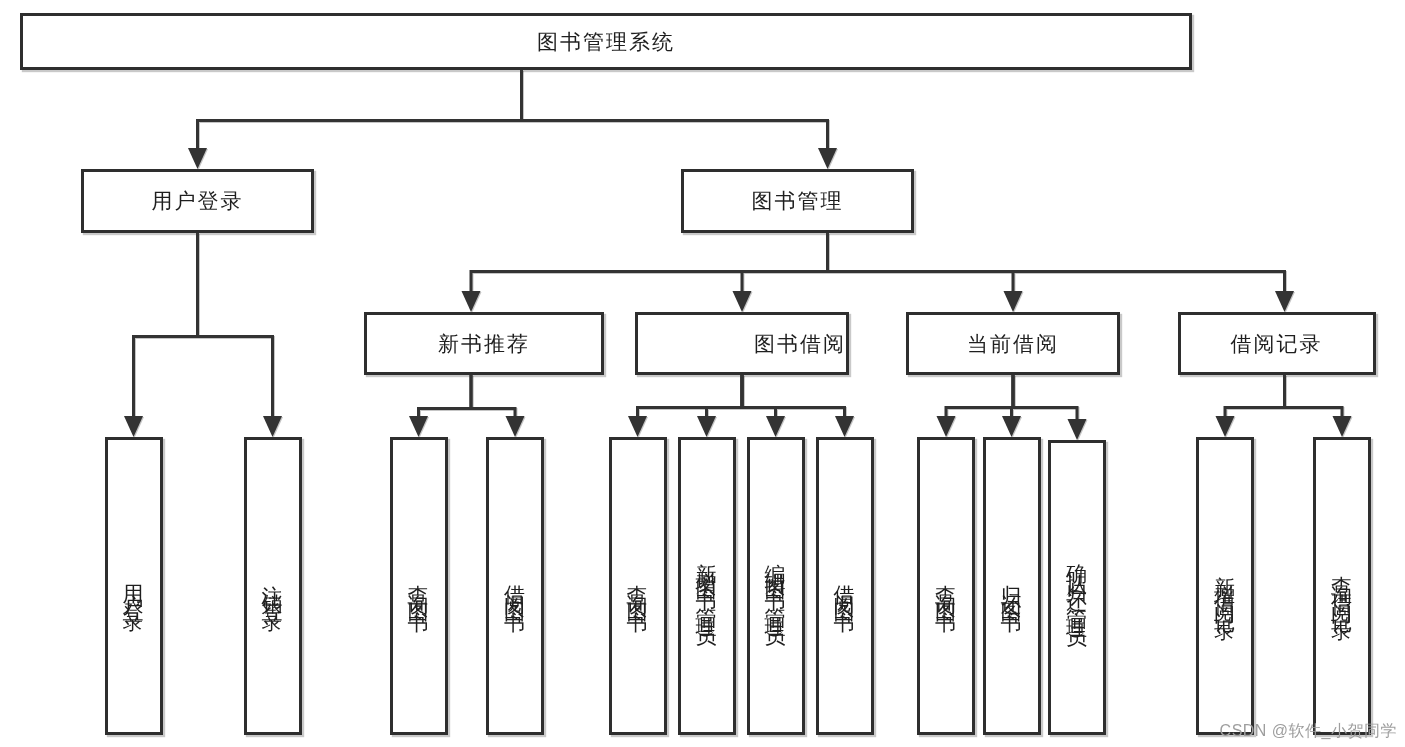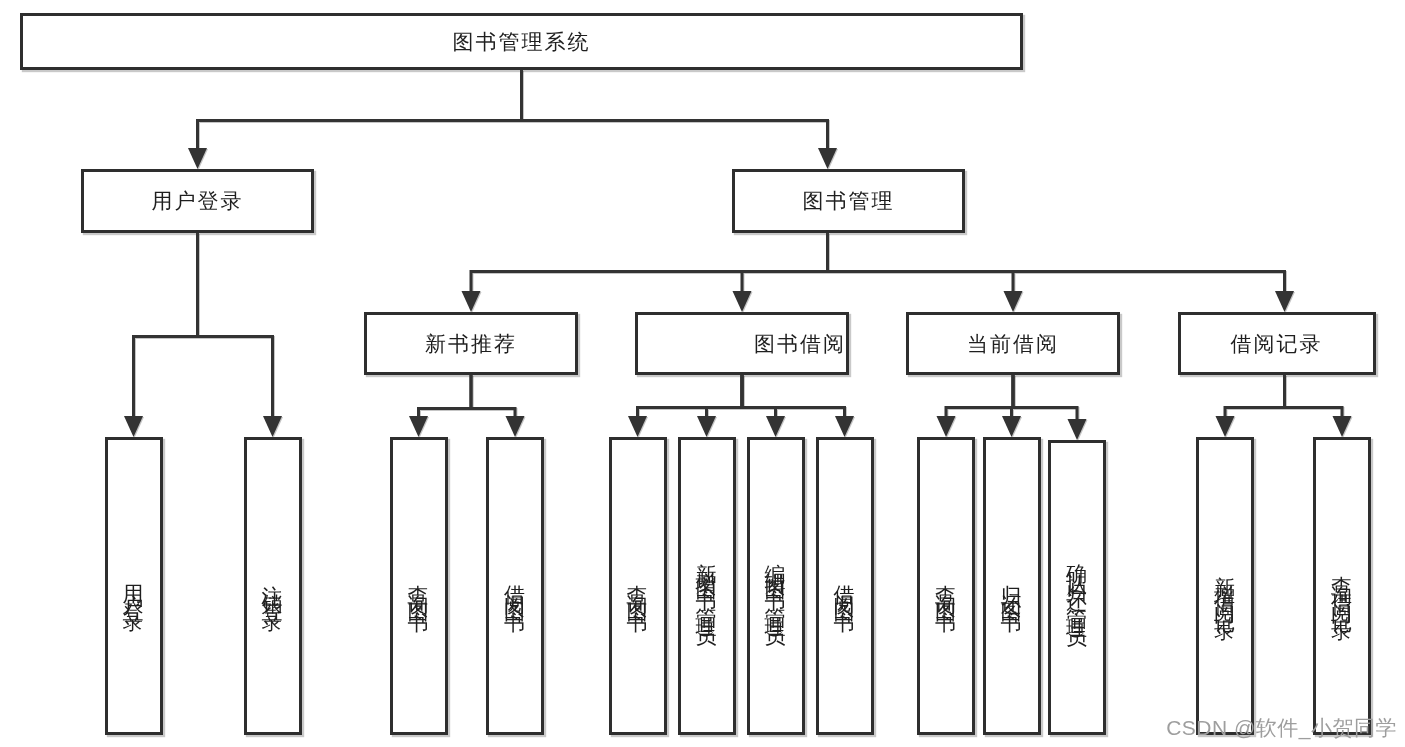--- a/index.html
+++ b/index.html
@@ -17,21 +17,21 @@
     display:flex; align-items:center; justify-content:center;
     box-shadow:2px 2px 1px rgba(60,60,60,0.28);
   }
   .h-label { font-size:21px; letter-spacing:2px; white-space:nowrap; }
   .v-label {
     writing-mode:vertical-rl; text-orientation:mixed;
     font-size:21px; letter-spacing:9px; line-height:1.1; white-space:nowrap;
   }
   .watermark {
     position:absolute; right:8px; bottom:5px; z-index:3;
-    color:#9e9e9e; font-size:21px; letter-spacing:0.5px; white-space:nowrap;
+    color:#9e9e9e; font-size:16px; letter-spacing:0.5px; white-space:nowrap;
   }
 </style>
 </head>
 <body>
 
 <div class="stage">
 
   <svg class="connectors" width="1405" height="747" viewBox="0 0 1405 747">
     <g stroke="#333333" stroke-width="3" fill="none">
       <path d="M521.5 70 L521.5 120.5 L197.5 120.5 L197.5 153"></path>
@@ -70,32 +70,32 @@
       <path d="M766 416 L785 416 L775.5 437 Z"></path>
       <path d="M835 416 L854 416 L844.5 437 Z"></path>
       <path d="M936.5 416 L955.5 416 L946 437 Z"></path>
       <path d="M1002 416 L1021 416 L1011.5 437 Z"></path>
       <path d="M1067.5 419 L1086.5 419 L1077 440 Z"></path>
       <path d="M1215.5 416 L1234.5 416 L1225 437 Z"></path>
       <path d="M1332.5 416 L1351.5 416 L1342 437 Z"></path>
     </g>
   </svg>
 
-  <div class="node" style="left:20px; top:13px; width:1003px; height:57px;">
+  <div class="node" style="left:20px; top:13px; width:1172px; height:57px;">
     <span class="h-label">图书管理系统</span>
   </div>
 
   <div class="node" style="left:81px; top:169px; width:233px; height:64px;">
     <span class="h-label">用户登录</span>
   </div>
-  <div class="node" style="left:732px; top:169px; width:233px; height:64px;">
+  <div class="node" style="left:681px; top:169px; width:233px; height:64px;">
     <span class="h-label">图书管理</span>
   </div>
 
-  <div class="node" style="left:364px; top:312px; width:214px; height:63px;font-family:Liberation Mono, monospace;">
+  <div class="node" style="left:364px; top:312px; width:240px; height:63px;font-family:Liberation Mono, monospace;">
     <span class="h-label">新书推荐</span>
   </div>
   <div class="node" style="left:635px; top:312px; width:214px; height:63px;justify-content:flex-end;">
     <span class="h-label">图书借阅</span>
   </div>
   <div class="node" style="left:906px; top:312px; width:214px; height:63px;">
     <span class="h-label">当前借阅</span>
   </div>
   <div class="node" style="left:1177.5px; top:312px; width:198px; height:63px;">
     <span class="h-label">借阅记录</span>

